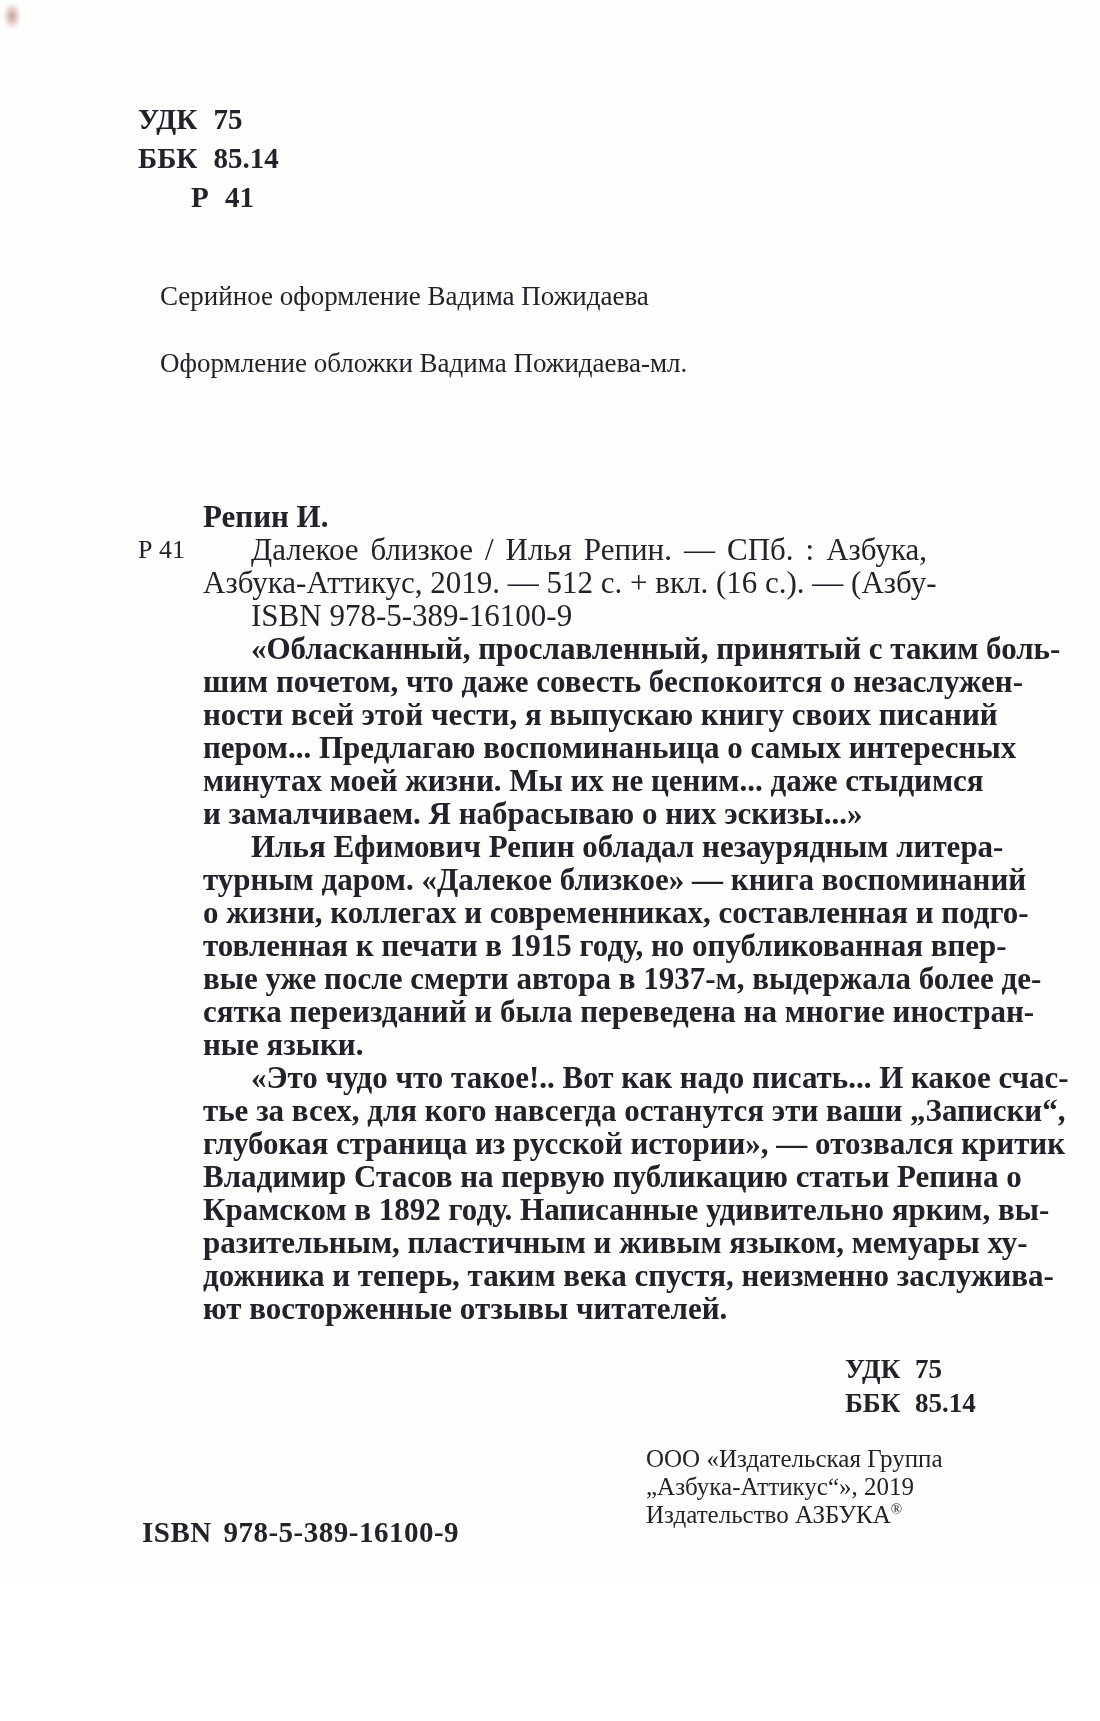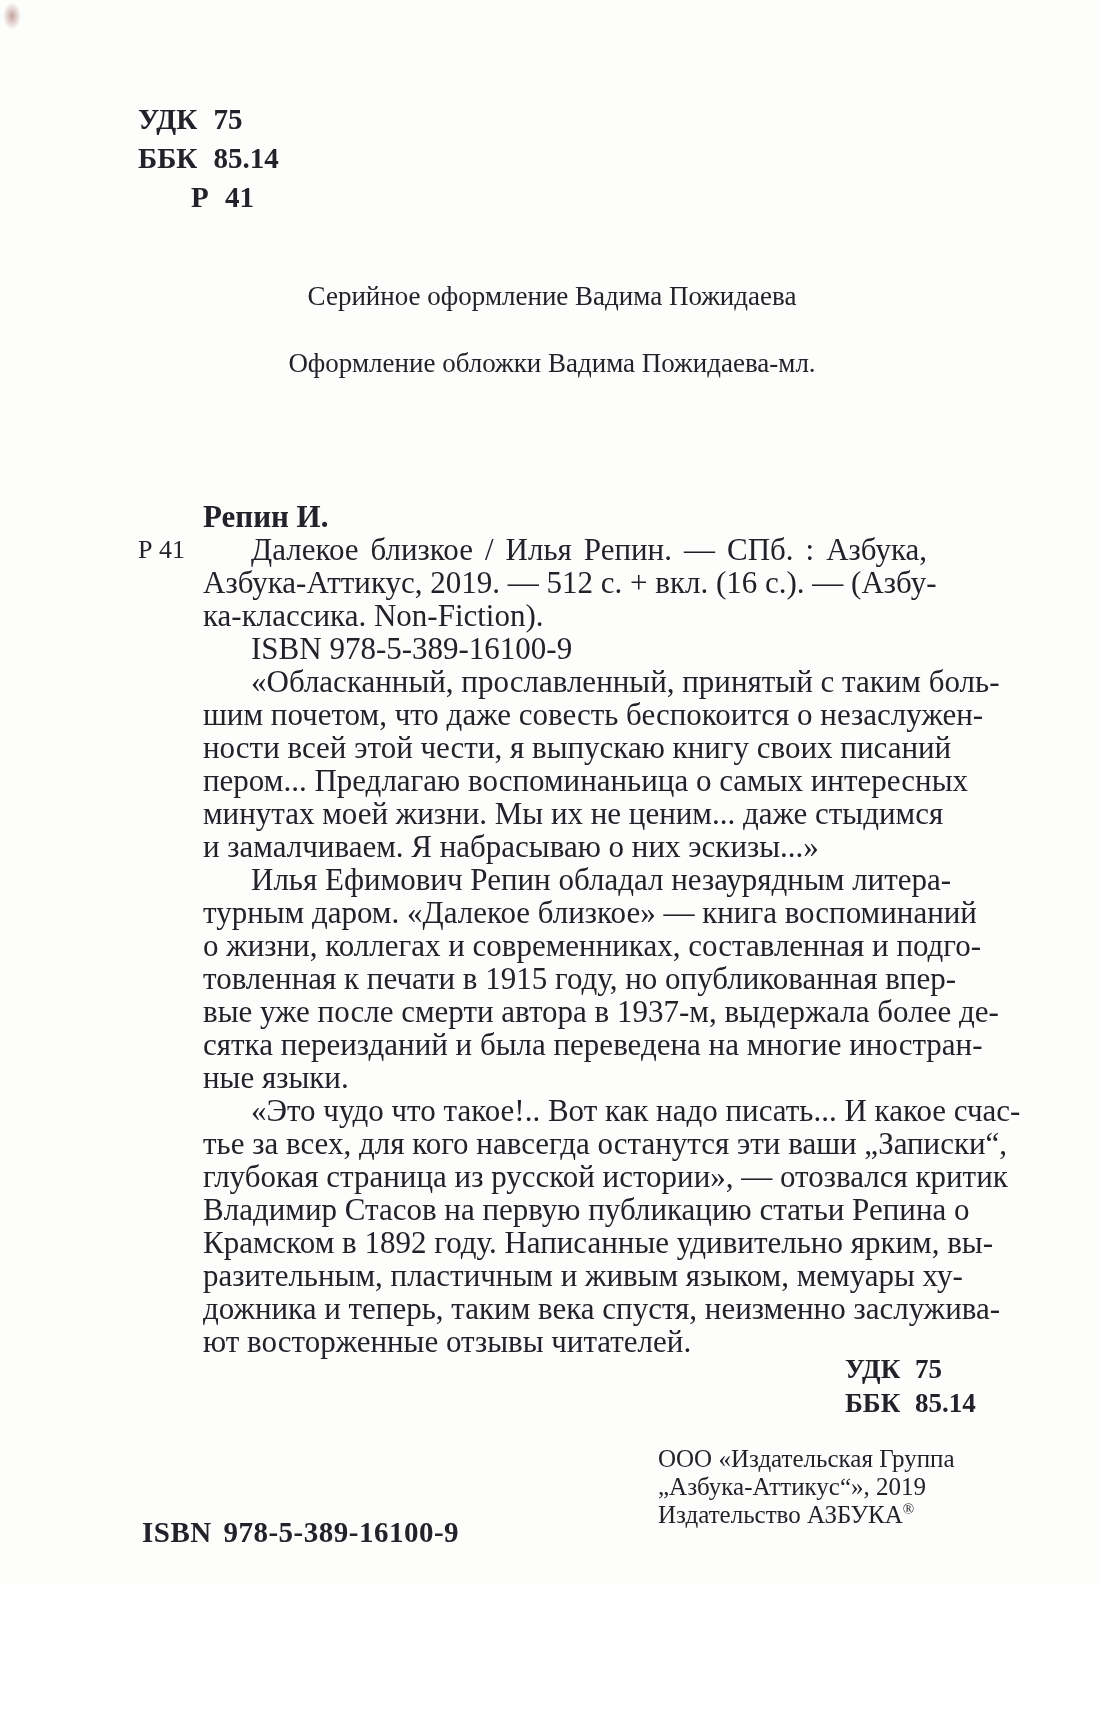--- a/index.html
+++ b/index.html
@@ -15,40 +15,40 @@
     position:absolute;left:3px;top:3px;width:18px;height:26px;
     background:radial-gradient(ellipse at center, rgba(140,72,60,0.5), rgba(140,72,60,0) 72%);
   }
   
   .top-codes{
     position:absolute;left:138px;top:100px;
     font-weight:bold;font-size:29px;line-height:39px;word-spacing:9px;
   }
   .author-sign{margin-left:53px;}
   
-  .credit{position:absolute;left:160px;width:784px;text-align:center;font-size:27px;line-height:32px;}
+  .credit{position:absolute;left:160px;width:784px;text-align:left;font-size:27px;line-height:32px;}
   .series{top:280px;}
   .cover{top:347px;}
   
   .main{position:absolute;left:203px;top:500px;width:724px;font-size:26px;}
   .tline{height:33px;line-height:33px;white-space:nowrap;font-size:31px;}
   .j{text-align:justify;text-align-last:justify;}
   .indent{text-indent:48px;}
   .author{font-weight:bold;}
   .bib{position:relative;}
   .bib-label{position:absolute;left:-65px;top:0;height:33px;line-height:33px;font-size:26px;}
-  .para{margin:0;}
+  .para{margin:0;font-weight:bold;}
   
   .bottom-codes{
     position:absolute;left:845px;top:1352px;
     font-weight:bold;font-size:27px;line-height:34px;word-spacing:8px;
   }
   
   .copyright{position:absolute;left:630px;top:1445px;font-size:25px;line-height:28px;width:380px;}
-  .cline.rest{margin-left:28px;}
+  .cline.rest{margin-left:16px;}
   .csym{margin-right:12px;}
   .reg{font-size:15px;vertical-align:super;line-height:0;}
   
   .bottom-isbn{
     position:absolute;left:142px;top:1516px;
     font-weight:bold;font-size:29px;letter-spacing:0.5px;word-spacing:4px;
   }
 </style>
 </head>
 <body>
@@ -65,21 +65,20 @@
   <div class="credit series">Серийное оформление Вадима Пожидаева</div>
   <div class="credit cover">Оформление обложки Вадима Пожидаева-мл.</div>
 
   <div class="main">
     <div class="tline author">Репин И.</div>
     <div class="bib">
       <span class="bib-label">Р 41</span>
       <div>
           <div class="tline j indent">Далекое близкое / Илья Репин. — СПб. : Азбука,</div>
           <div class="tline j">Азбука-Аттикус, 2019. — 512 с. + вкл. (16 с.). — (Азбу-</div>
-          <div class="tline">ка-классика. Non-Fiction).</div>
         </div>
     </div>
     <div class="tline indent">ISBN 978-5-389-16100-9</div>
     <div>
         <div class="para">
           <div class="tline j indent">«Обласканный, прославленный, принятый с таким боль-</div>
           <div class="tline j">шим почетом, что даже совесть беспокоится о незаслужен-</div>
           <div class="tline j">ности всей этой чести, я выпускаю книгу своих писаний</div>
           <div class="tline j">пером... Предлагаю воспоминаньица о самых интересных</div>
           <div class="tline j">минутах моей жизни. Мы их не ценим... даже стыдимся</div>

